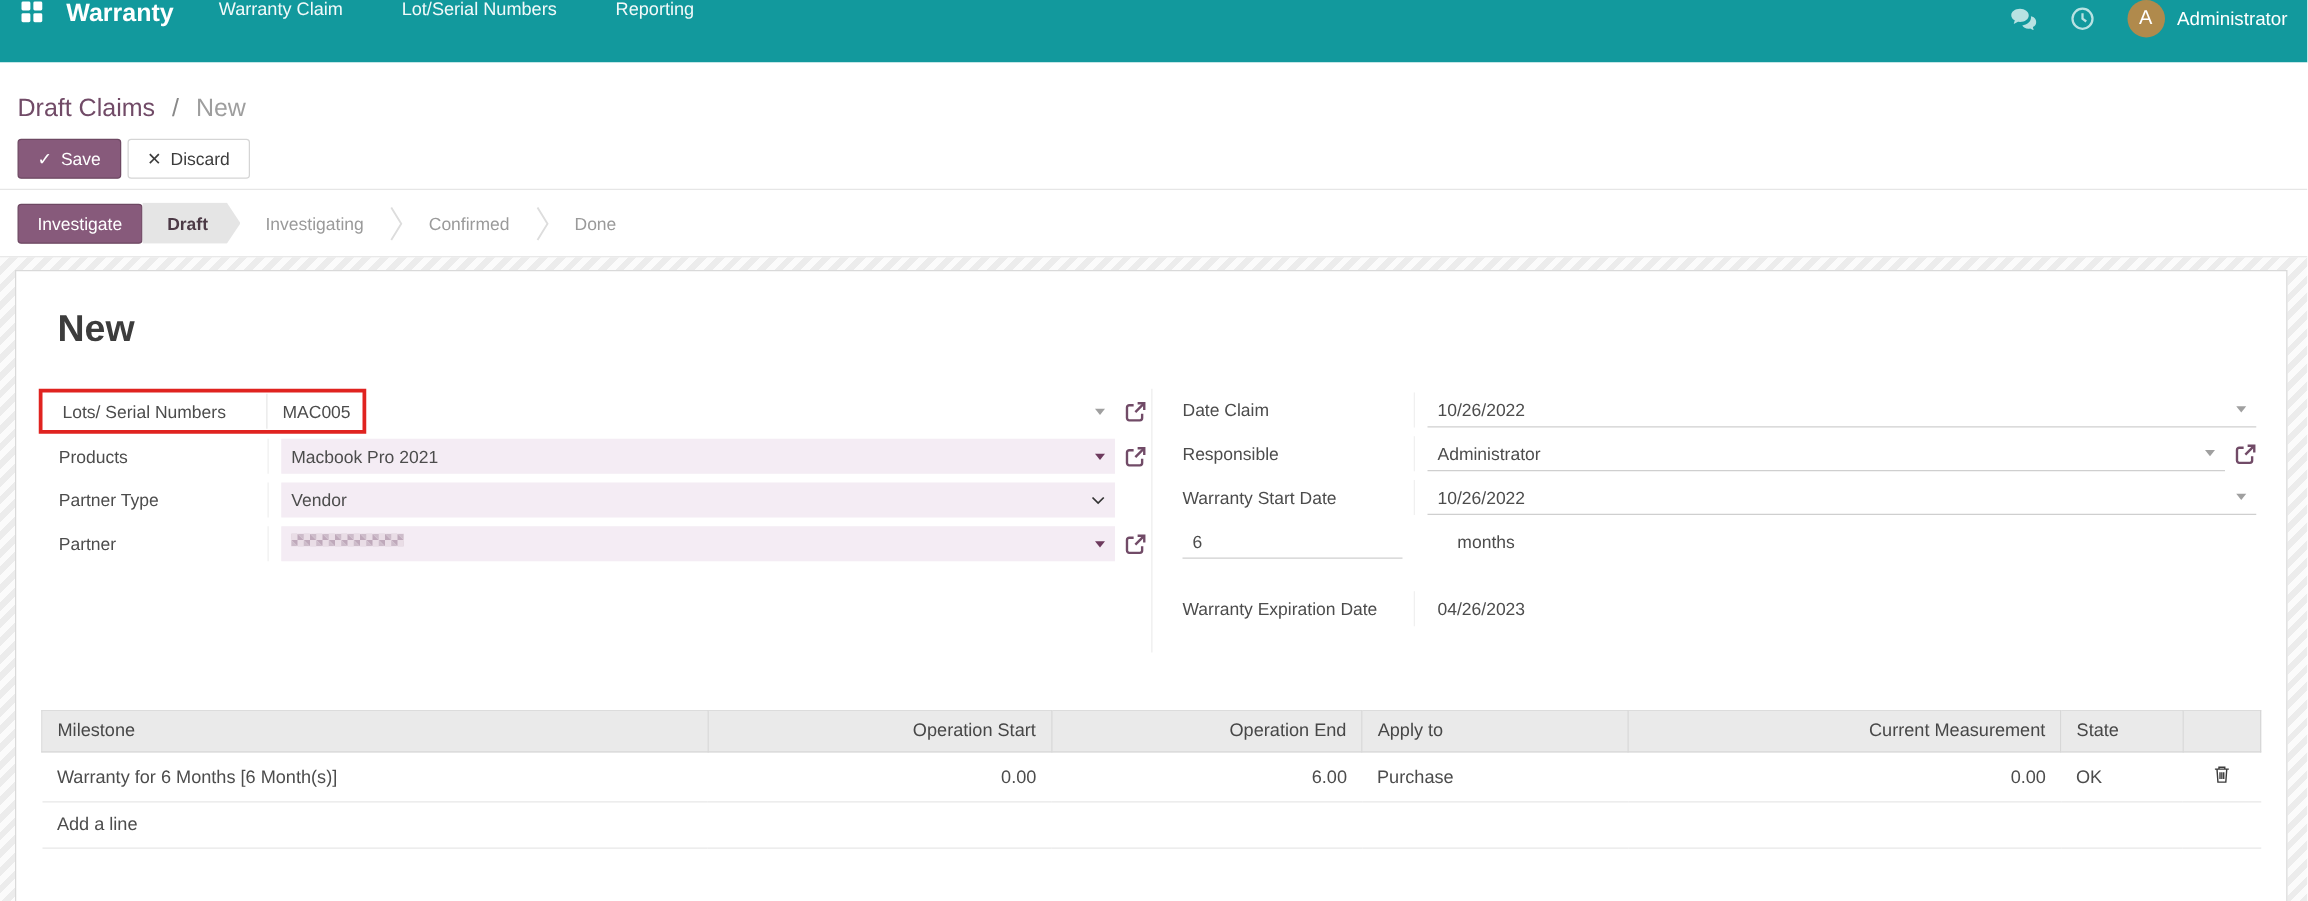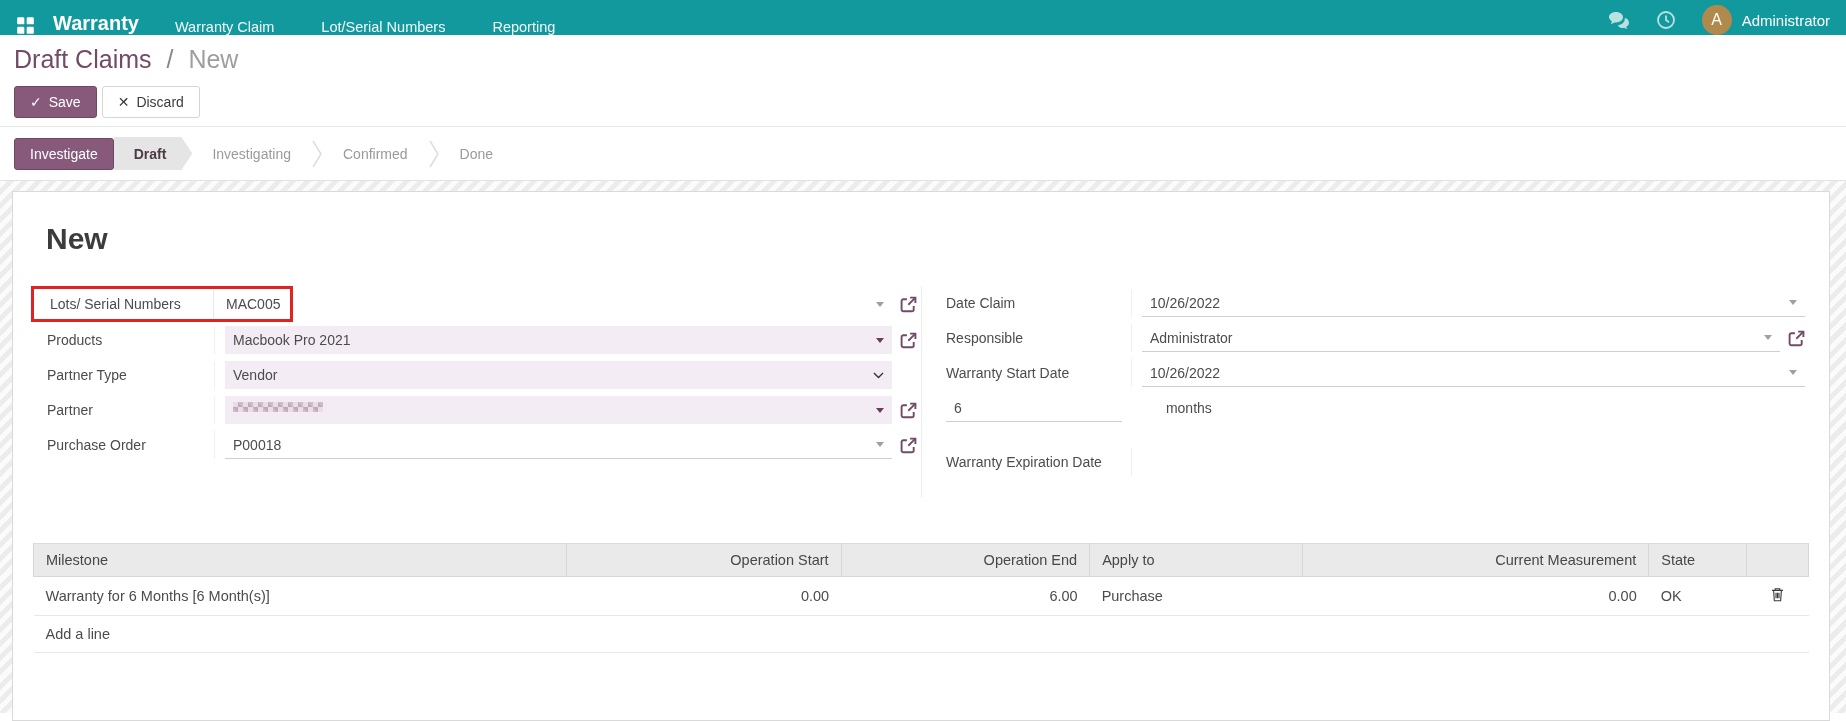--- a/index.html
+++ b/index.html
@@ -5,36 +5,36 @@
   :root{
     --navbar-bg:#12999d; --primary:#875A7B; --breadcrumb-link:#714B67;
     --highlight-red:#e02320; --avatar-bg:#b08a4c; --field-bg:#f4ecf4;
     --link:#875A7B; --status-active-bg:#e5e5e5; --status-active-text:#4c3a46;
   }
   *{box-sizing:border-box; margin:0; padding:0;}
   html,body{width:1846px; height:721px; overflow:hidden;}
   body{font-family:"Liberation Sans", sans-serif; font-size:14px; color:#4c4c4c; background:#fff;}
 
   
-  .navbar{height:35px; background:var(--navbar-bg); display:flex; align-items:flex-end; padding:0 16px; color:#fff;}
+  .navbar{height:50px; background:var(--navbar-bg); display:flex; align-items:flex-start; padding:0 16px; color:#fff;}
   .apps-icon{display:flex; align-items:center; cursor:pointer; margin-right:18px;}
   .app-name{font-size:20px; font-weight:bold; margin-right:36px; cursor:pointer;}
   .nav-menus{display:flex; gap:47px; font-size:14.5px;}
   .nav-menus a{color:rgba(255,255,255,.95); text-decoration:none; cursor:pointer;}
   .systray{margin-left:auto; display:flex; align-items:center; gap:26px;}
   .systray .tray-icon{opacity:.85; cursor:pointer; display:flex;}
   .user-block{display:flex; align-items:center; gap:10px; cursor:pointer;}
   .avatar{width:30px; height:30px; border-radius:50%; background:var(--avatar-bg); color:#fff;
           display:flex; align-items:center; justify-content:center; font-size:16px;}
   .user-name{font-size:15px;}
 
   
   .control-panel{background:#fff; border-bottom:1px solid #e2e2e2;}
   .cp-top{padding:10px 14px 8px 14px;}
-  .breadcrumb{font-size:25px; margin-bottom:12px;}
+  .breadcrumb{font-size:20px; margin-bottom:12px;margin-top:16px;}
   .breadcrumb a{color:var(--breadcrumb-link); text-decoration:none; cursor:pointer;}
   .breadcrumb .sep{color:#888; margin:0 8px;}
   .breadcrumb .current{color:#9e9e9e;}
   .cp-buttons{display:flex; gap:5px;}
   .btn{font-size:14px; padding:7px 15px; border-radius:3px; cursor:pointer; display:inline-flex; align-items:center; gap:7px; font-family:inherit;}
   .btn-primary{background:var(--primary); color:#fff; border:1px solid #6d4862;}
   .btn-secondary{background:#fff; color:#3c3c3c; border:1px solid #d5d5d5;}
   .cp-divider{border-top:1px solid #e6e6e6;}
   .cp-bottom{display:flex; align-items:center; padding:10px 0 10px 14px; height:53px;}
 
@@ -235,81 +235,69 @@
           </div>
           <span class="ext-link">
               <svg width="17" height="17" viewBox="0 0 16 16" fill="none" stroke="currentColor" stroke-width="1.8">
                 <path d="M6.5 3H3.2A1.7 1.7 0 0 0 1.5 4.7v8a1.7 1.7 0 0 0 1.7 1.7h8a1.7 1.7 0 0 0 1.7-1.7V9.5"></path>
                 <path d="M9.5 1.5h5v5"></path>
                 <path d="M14 2L7.8 8.2"></path>
               </svg>
             </span>
         </div>
 
-        <div class="o-row">
-          <span class="o-label">Purchase Order</span>
+      </div>
+
+      <div class="fcol right">
+        <div class="o-row">
+          <span class="o-label">Date Claim</span>
           <div class="o-field underlined">
-            <span class="val">P00018</span>
+            <span class="val">10/26/2022</span>
+            <span class="grow"></span>
+            <span class="caret"></span>
+          </div>
+        </div>
+
+        <div class="o-row">
+          <span class="o-label">Responsible</span>
+          <div class="o-field underlined">
+            <span class="val">Administrator</span>
             <span class="grow"></span>
             <span class="caret"></span>
           </div>
           <span class="ext-link">
               <svg width="17" height="17" viewBox="0 0 16 16" fill="none" stroke="currentColor" stroke-width="1.8">
                 <path d="M6.5 3H3.2A1.7 1.7 0 0 0 1.5 4.7v8a1.7 1.7 0 0 0 1.7 1.7h8a1.7 1.7 0 0 0 1.7-1.7V9.5"></path>
                 <path d="M9.5 1.5h5v5"></path>
                 <path d="M14 2L7.8 8.2"></path>
               </svg>
             </span>
         </div>
-      </div>
-
-      <div class="fcol right">
-        <div class="o-row">
-          <span class="o-label">Date Claim</span>
-          <div class="o-field underlined">
-            <span class="val">10/26/2022</span>
-            <span class="grow"></span>
-            <span class="caret"></span>
-          </div>
-        </div>
-
-        <div class="o-row">
-          <span class="o-label">Responsible</span>
-          <div class="o-field underlined">
-            <span class="val">Administrator</span>
-            <span class="grow"></span>
-            <span class="caret"></span>
-          </div>
-          <span class="ext-link">
-              <svg width="17" height="17" viewBox="0 0 16 16" fill="none" stroke="currentColor" stroke-width="1.8">
-                <path d="M6.5 3H3.2A1.7 1.7 0 0 0 1.5 4.7v8a1.7 1.7 0 0 0 1.7 1.7h8a1.7 1.7 0 0 0 1.7-1.7V9.5"></path>
-                <path d="M9.5 1.5h5v5"></path>
-                <path d="M14 2L7.8 8.2"></path>
-              </svg>
-            </span>
-        </div>
 
         <div class="o-row">
           <span class="o-label">Warranty Start Date</span>
           <div class="o-field underlined">
             <span class="val">10/26/2022</span>
             <span class="grow"></span>
             <span class="caret"></span>
           </div>
         </div>
 
         <div class="o-row tall" style="min-height:52px;">
           <div style="margin-left:10px;">
             <span class="num-input">6</span>
             <span class="suffix">months</span>
           </div>
         </div>
 
         <div class="o-row tall" style="min-height:52px;">
           <span class="o-label" style="max-width:196px;">Warranty Expiration Date</span>
+          <div class="o-field" style="padding-top:4px;">
+            <span class="val">04/26/2023</span>
+          </div>
         </div>
       </div>
     </div>
 
     <div class="o-table-wrap">
       <table class="o-list">
         <colgroup>
           <col style="width:30%">
             <col style="width:15.5%">
             <col style="width:14%">

